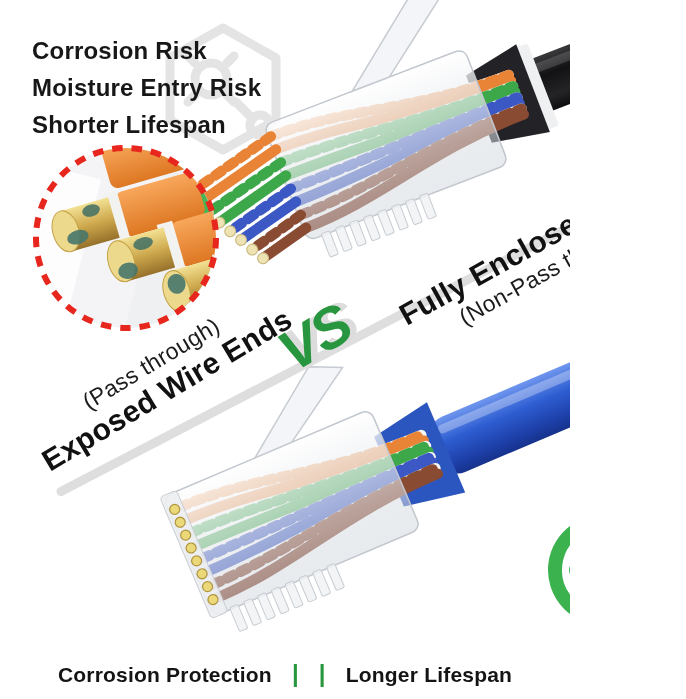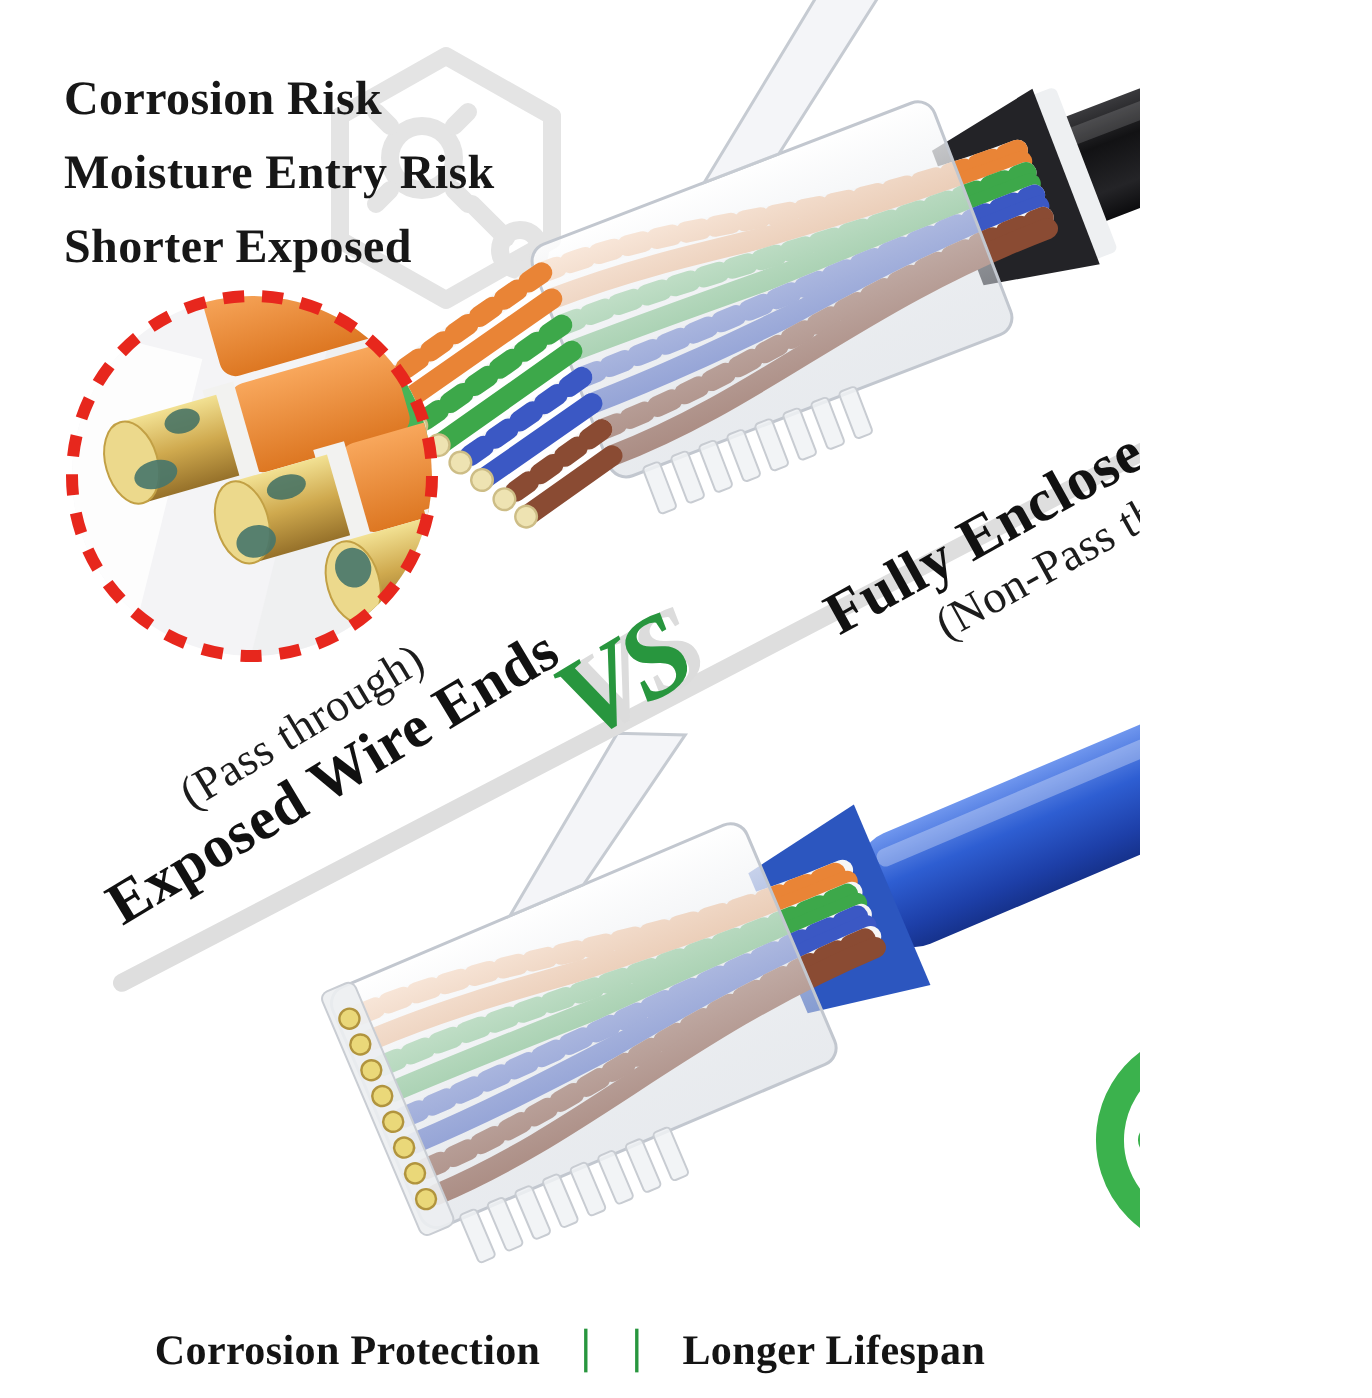--- a/index.html
+++ b/index.html
@@ -1,18 +1,18 @@
 <!DOCTYPE html>
 <html><head>
 <meta charset="utf-8">
 <style>
   html,body{margin:0;padding:0;background:#ffffff;}
   .stage{
     position:relative;width:570px;height:699px;background:#ffffff;overflow:hidden;
-    font-family:Liberation Serif, serif;color:#141414;
+    font-family:Liberation Sans, sans-serif;color:#141414;
   }
   svg{display:block;}
   .abs{position:absolute;}
 
   
   .risks{left:32px;top:32px;z-index:4;line-height:37px;font-size:24px;font-weight:bold;color:#171717;letter-spacing:.2px;}
   .watermark{left:148px;top:22px;z-index:1;}
 
   
   .photo-top{left:178px;top:-8px;width:508px;height:322px;z-index:2;}
@@ -62,21 +62,21 @@
       <circle cx="63" cy="57" r="16"></circle>
       <path d="M 47 41 l -7 -7 M 79 41 l 7 -7 M 47 73 l -7 7 M 79 73 l 7 7"></path>
       <path d="M 88 80 l 17 17"></path>
       <circle cx="112" cy="103" r="10"></circle>
     </g>
   </svg>
 
   <div class="abs risks">
     <div>Corrosion Risk</div>
     <div>Moisture Entry Risk</div>
-    <div>Shorter Exposed</div>
+    <div>Shorter Lifespan</div>
   </div>
 
   <svg class="abs photo-top" viewBox="0 0 508 322">
     <defs>
       <linearGradient id="gBlack" x1="0" y1="0" x2="0" y2="1">
         <stop offset="0" stop-color="#3a3a3d"></stop>
           <stop offset=".35" stop-color="#121214"></stop>
         <stop offset=".75" stop-color="#242427"></stop>
           <stop offset="1" stop-color="#0c0c0e"></stop>
       </linearGradient>

